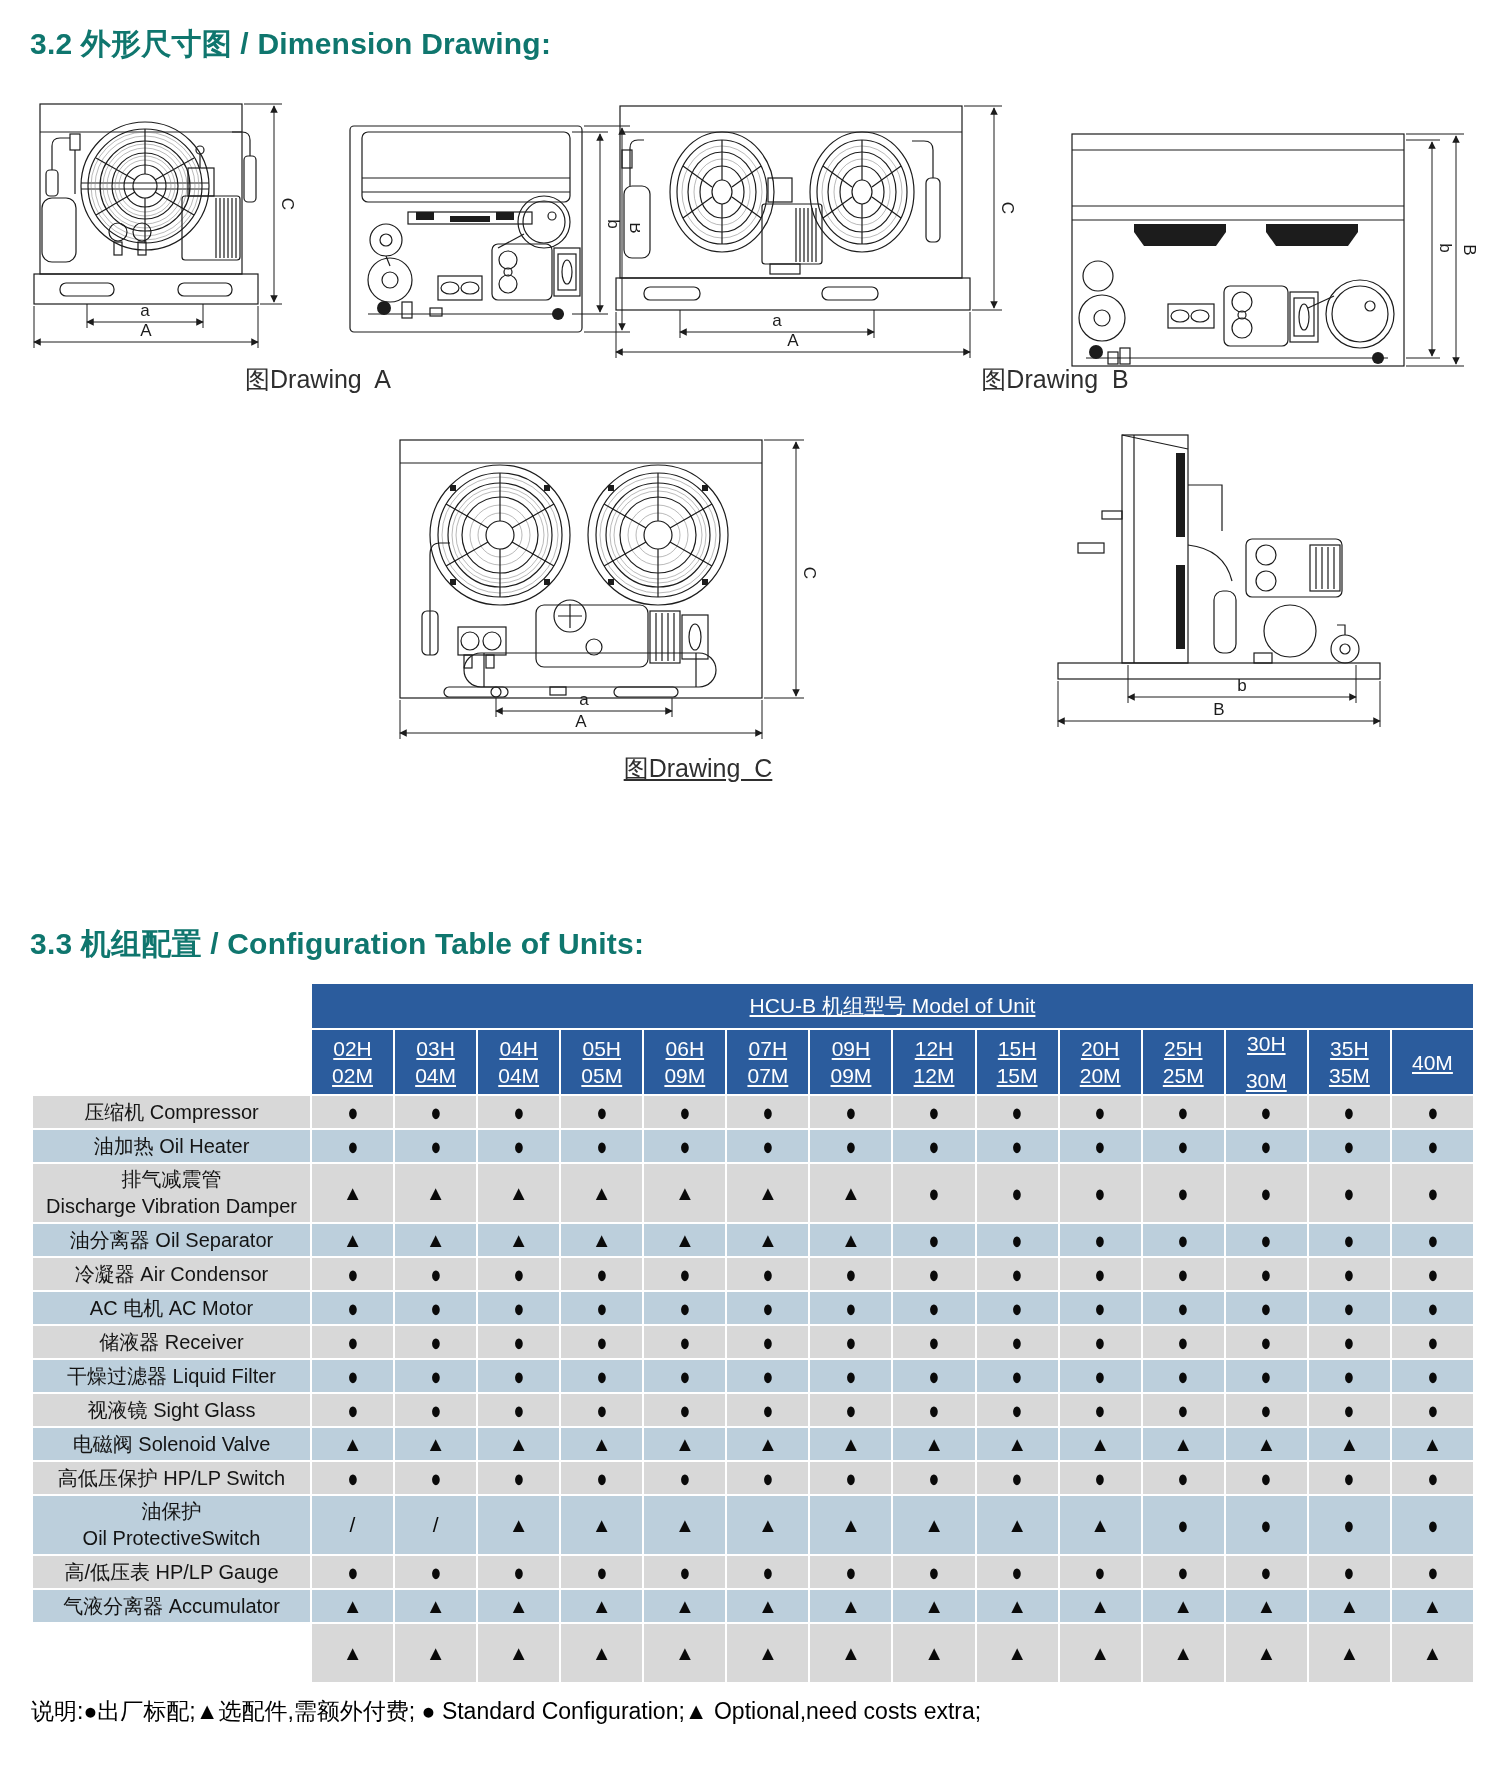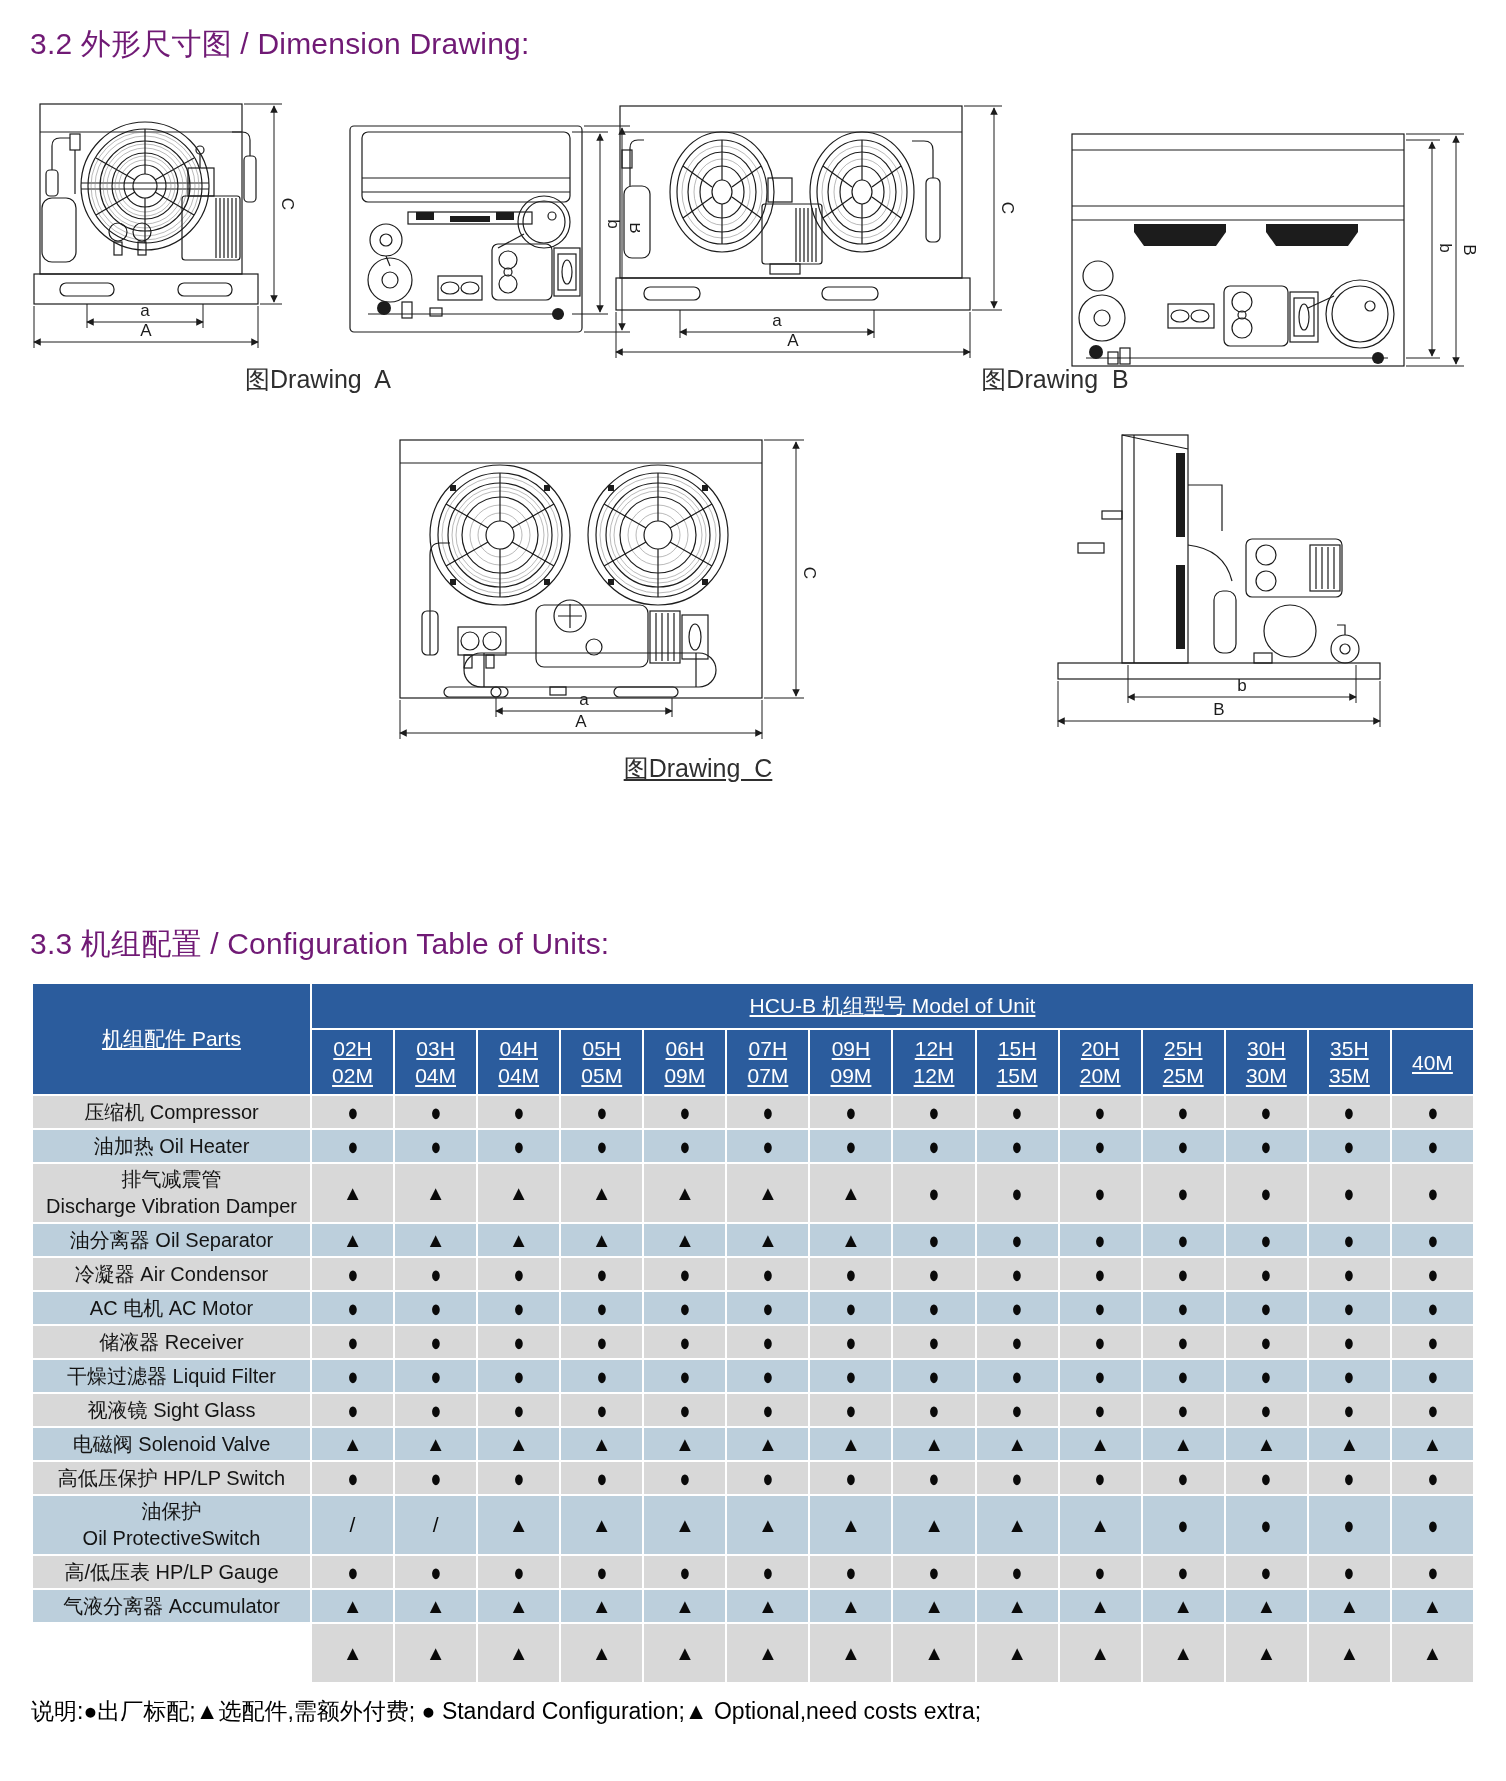--- a/index.html
+++ b/index.html
@@ -1,21 +1,21 @@
 <!DOCTYPE html>
 <html><head>
 <meta charset="utf-8">
 <style>
   html,body{margin:0;padding:0;}
   body{
     width:1506px;height:1781px;position:relative;background:#ffffff;
     font-family:"Liberation Sans","DejaVu Sans",sans-serif;overflow:hidden;
   }
   .sec-title{
-    position:absolute;left:30px;font-weight:400;font-size:30px;color:#701a75;
+    position:absolute;left:30px;font-weight:700;font-size:30px;color:#0f766e;
     letter-spacing:0.2px;white-space:nowrap;
   }
   #title-32{top:24px;}
   #title-33{top:924px;}
   .cap{position:absolute;font-size:25px;color:#2e2e2e;text-align:center;white-space:pre;}
   #cap-a{left:218px;top:363px;width:200px;}
   #cap-b{left:945px;top:363px;width:220px;}
   #cap-c{left:588px;top:752px;width:220px;text-decoration:underline;}
   svg{position:absolute;}
   #dwg-a{left:30px;top:82px;}
@@ -351,21 +351,20 @@
     <line class="dim" x1="0" y1="306" x2="322" y2="306" marker-start="url(#arC)" marker-end="url(#arC)"></line>
     <text class="dl" x="161" y="300" text-anchor="middle">B</text>
   </g>
 </svg>
 
 <div id="cap-c" class="cap">图Drawing  C</div>
 
 <div id="title-33" class="sec-title">3.3 机组配置 / Configuration Table of Units:</div>
 
 <div id="config-table">
-    <div class="cell head parts-head" style="grid-area: 1 / 1 / 3;">机组配件 Parts</div>
     <div class="cell head group-head" style="grid-area: 1 / 2 / auto / 16;">HCU-B 机组型号 Model of Unit</div>
     <div class="cell head model-head" style="grid-area: 2 / 2;">
       <div>02H</div>
       <div>02M</div>
     </div>
     <div class="cell head model-head" style="grid-area: 2 / 3;">
       <div>03H</div>
       <div>04M</div>
     </div>
     <div class="cell head model-head" style="grid-area: 2 / 4;">
@@ -397,21 +396,21 @@
       <div>15M</div>
     </div>
     <div class="cell head model-head" style="grid-area: 2 / 11;">
       <div>20H</div>
       <div>20M</div>
     </div>
     <div class="cell head model-head" style="grid-area: 2 / 12;">
       <div>25H</div>
       <div>25M</div>
     </div>
-    <div class="cell head model-head" style="grid-area: 2 / 13;">
+    <div class="cell head model-head" style="grid-area: 2 / 13; justify-content: space-between;">
       <div>30H</div>
       <div>30M</div>
     </div>
     <div class="cell head model-head" style="grid-area: 2 / 14;">
       <div>35H</div>
       <div>35M</div>
     </div>
     <div class="cell head model-head" style="grid-area: 2 / 15;">
       <div>40M</div>
     </div>

